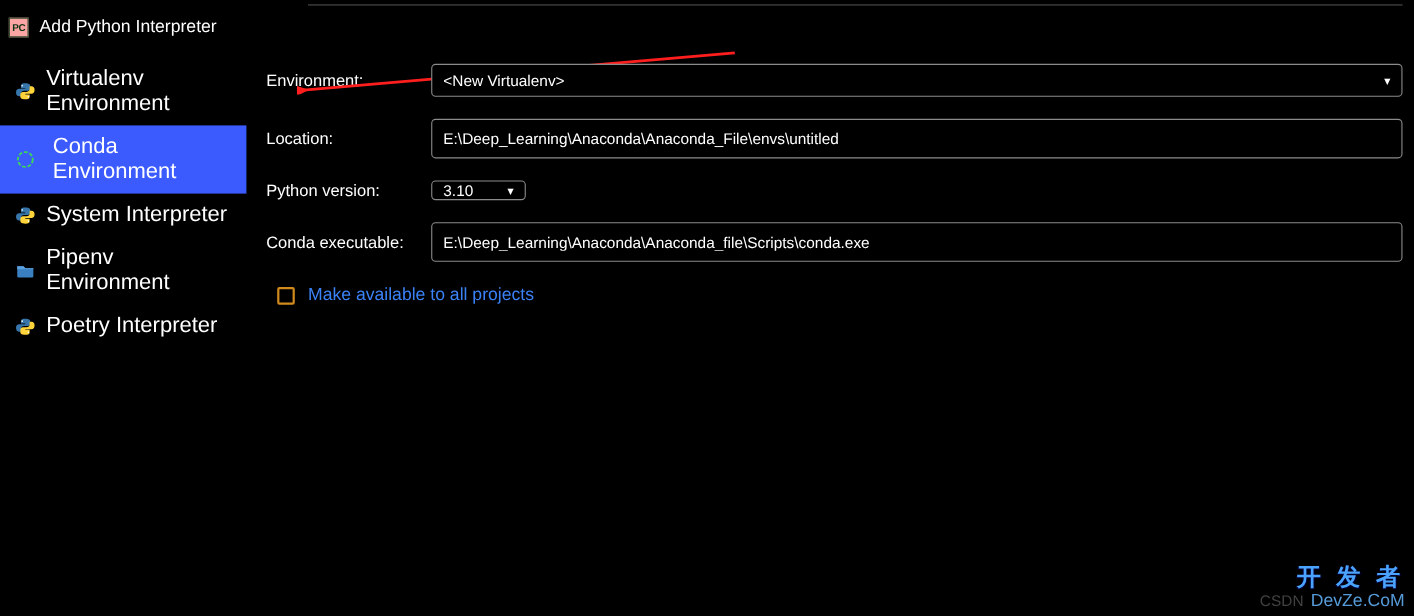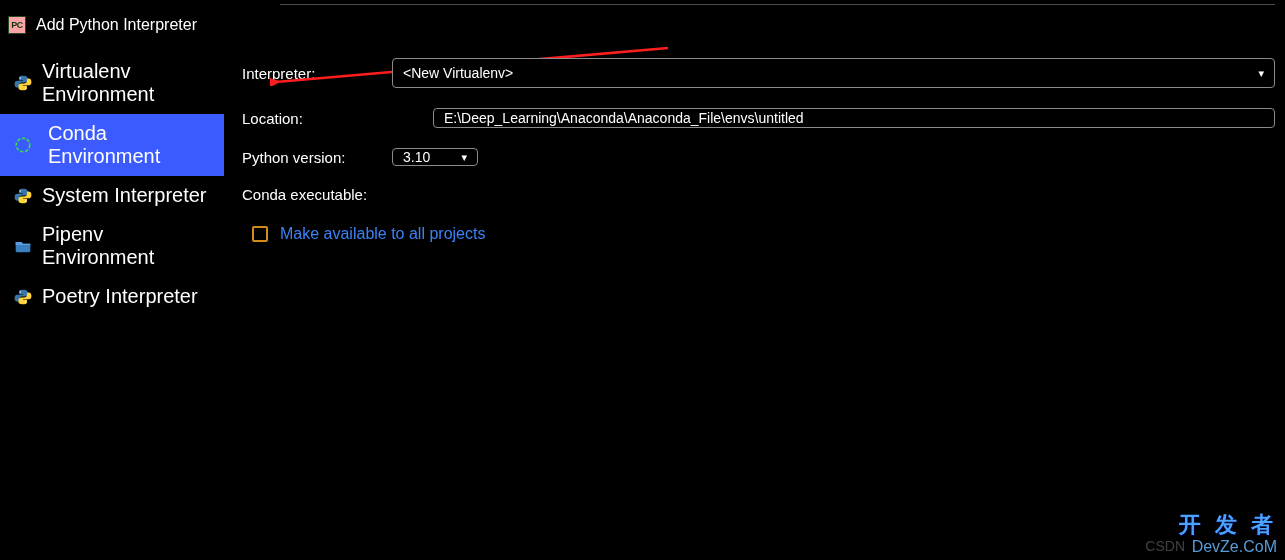--- a/index.html
+++ b/index.html
@@ -101,22 +101,21 @@
     }
     .field-input {
       flex: 1;
       background: #000;
       border: 1px solid #8b8b8b;
       border-radius: 4px;
       padding: 6px 10px;
       color: #ffffff;
       font-size: 14px;
       font-family: inherit;
-      height: 20px;
-      margin-left: 41px;
+      height: 36px;
     }
     .field-input.wide { min-width: 0; }
     .dropdown-wrap {
       flex: 1;
       position: relative;
     }
     .dropdown {
       width: 100%;
       background: #000;
       border: 1px solid #8b8b8b;
@@ -280,21 +279,21 @@
         <marker id="ah" markerWidth="12" markerHeight="10" refX="2" refY="5" orient="auto">
           <polygon points="0,5 12,0 12,10" fill="#ff1e1e"></polygon>
         </marker>
       </defs>
       <line x1="398" y1="2" x2="6" y2="36" stroke="#ff1e1e" stroke-width="2.5" marker-end="url(#ah)"></line>
     </svg>
 
     <div class="form">
 
       <div class="row">
-        <div class="row-label">Interpreter:</div>
+        <div class="row-label">Environment:</div>
         <div class="dropdown-wrap">
           <div class="dropdown">
             <span>&lt;New Virtualenv&gt;</span>
             <span class="chevron">▾</span>
           </div>
         </div>
       </div>
 
       <div class="row">
         <div class="row-label">Location:</div>
@@ -304,20 +303,21 @@
       <div class="row">
         <div class="row-label">Python version:</div>
         <div class="version-select">
           <span>3.10</span>
           <span class="chevron">▾</span>
         </div>
       </div>
 
       <div class="row">
         <div class="row-label">Conda executable:</div>
+        <input class="field-input wide" type="text" value="E:\Deep_Learning\Anaconda\Anaconda_file\Scripts\conda.exe" style="">
       </div>
 
       <div class="checkbox-row">
         <div class="checkbox"></div>
         <div class="checkbox-label">Make available to all projects</div>
       </div>
 
     </div>
   </div>
 </div>

